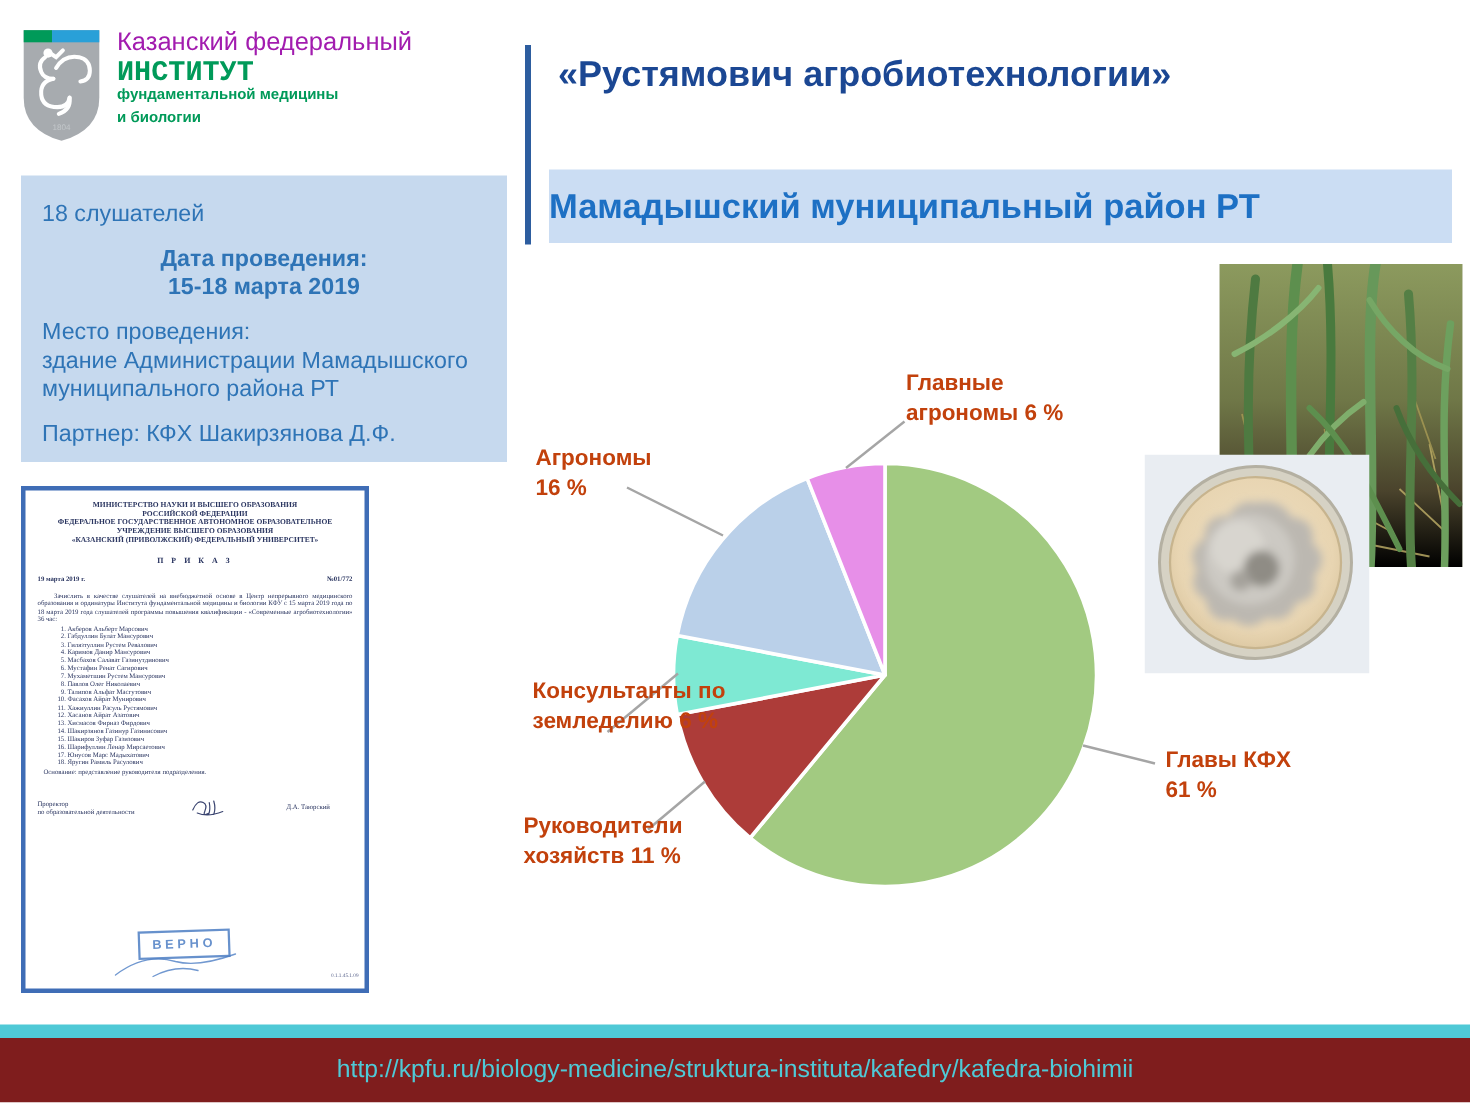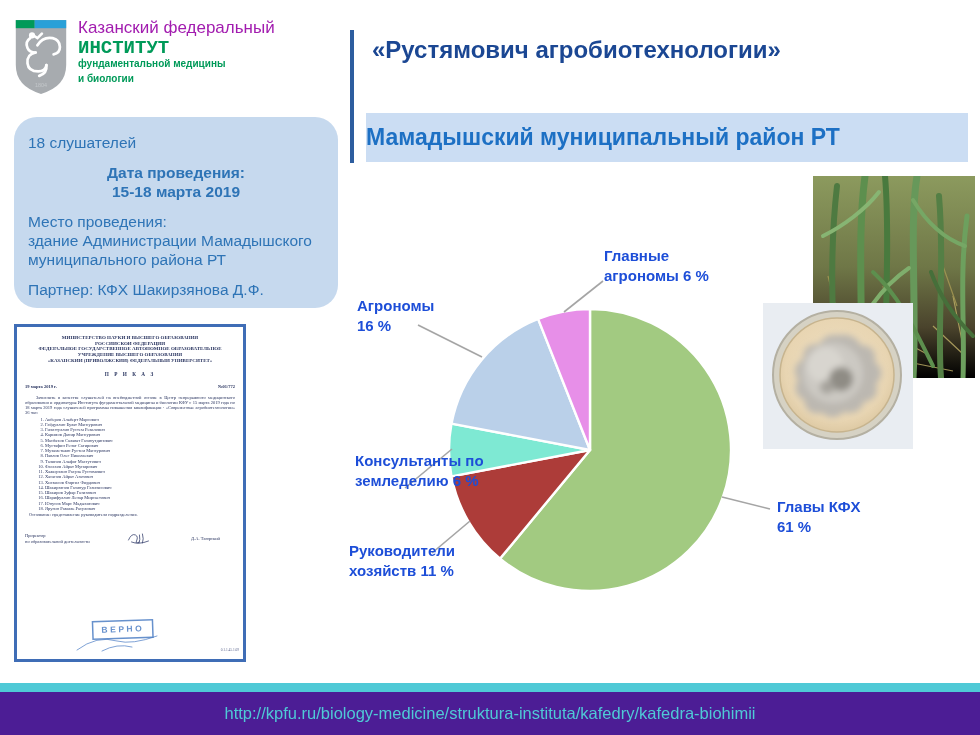--- a/index.html
+++ b/index.html
@@ -11,21 +11,21 @@
   .logo-block { position:absolute; left:14px; top:14px; width:330px; height:95px; display:flex; }
   .emblem { width:54px; height:78px; margin-top:4px; flex:0 0 auto; }
   .logo-text { margin-left:10px; padding-top:4px; }
   .logo-l1 { color:#a21caf; font-size:17px; font-weight:normal; line-height:19px; }
   .logo-l2 { color:#90959a; font-size:17px; font-weight:bold; letter-spacing:1.5px; line-height:19px; }
   .logo-l3 { color:#009a59; font-size:19px; font-weight:bold; margin-top:3px; line-height:16px;font-family:Liberation Mono, monospace; }
   .logo-l4 { color:#009a59; font-size:10px; font-weight:bold; line-height:15px; }
 
   
   .info-box { position:absolute; left:14px; top:117px; width:324px; height:191px;
-              background:#c6d9ee; color:#2e74b6; font-size:15.5px; padding:16px 14px;border-radius:23px; }
+              background:#c6d9ee; color:#2e74b6; font-size:15.5px; padding:16px 14px; }
   .info-box .row { margin-bottom:11px; line-height:19px; }
   .bold { font-weight:bold;text-align:center; }
   .pre { white-space:pre-line; }
 
   
   .vline { position:absolute; left:350px; top:30px; width:4px; height:133px; background:#2d5d9f; }
   .title { position:absolute; left:372px; top:36px; font-size:24px; font-weight:bold; color:#1b4793; }
   .band { position:absolute; left:366px; top:113px; width:602px; height:49px; background:#cbddf3;
           display:flex; align-items:center; padding-left:0; }
   .band-text { font-size:23px; font-weight:bold; color:#1d70c4; }
@@ -44,35 +44,35 @@
   .doc-sign { display:flex; justify-content:space-between; align-items:center; margin-top:28px; font-size:9px; line-height:11px; }
   .doc-signer-name { margin-right:30px; }
   .stamp { position:absolute; left:150px; bottom:40px; border:3px solid #4d7ec4; color:#4d7ec4;
            font-family:"Liberation Sans",sans-serif; font-weight:bold; font-size:17px; letter-spacing:5px;
            padding:6px 16px; transform:rotate(-2deg); opacity:.85; }
   .doc-code { position:absolute; right:8px; bottom:14px; font-size:7px; color:#5a648c; }
   .sig-svg { display:block; }
 
   
   .pie-wrap { position:absolute; left:440px; top:300px; width:300px; height:300px; }
-  .pie-label { position:absolute; color:#1d4ed8; font-weight:bold; font-size:15px; line-height:20px; white-space:pre-line; }
+  .pie-label { position:absolute; color:#c2410c; font-weight:bold; font-size:15px; line-height:20px; white-space:pre-line; }
   .lbl-agronomy { left:357px; top:296px; }
   .lbl-glavnye  { left:604px; top:246px; }
   .lbl-konsult  { left:355px; top:451px; }
   .lbl-rukovod  { left:349px; top:541px; }
   .lbl-glavy    { left:777px; top:497px; }
   .leaders { position:absolute; inset:0; pointer-events:none; }
 
   
   .field-photo { position:absolute; left:813px; top:176px; width:162px; height:202px; }
   .petri-photo { position:absolute; left:763px; top:303px; width:150px; height:146px; }
 
   
   .footer-bar { position:absolute; left:0; top:683px; width:980px; height:9px; background:#4fc9d6; }
-  .footer-area { position:absolute; left:0; top:692px; width:980px; height:43px; background:#4c1d95;
+  .footer-area { position:absolute; left:0; top:692px; width:980px; height:43px; background:#7f1d1d;
                  display:flex; align-items:center; justify-content:center; }
   .footer-url { color:#4fc9d6; font-size:16.5px; text-decoration:none; }
 </style>
 </head>
 <body>
 
 <div class="slide">
 
   <div class="logo-block">
     <svg class="emblem" viewBox="0 0 60 86">

